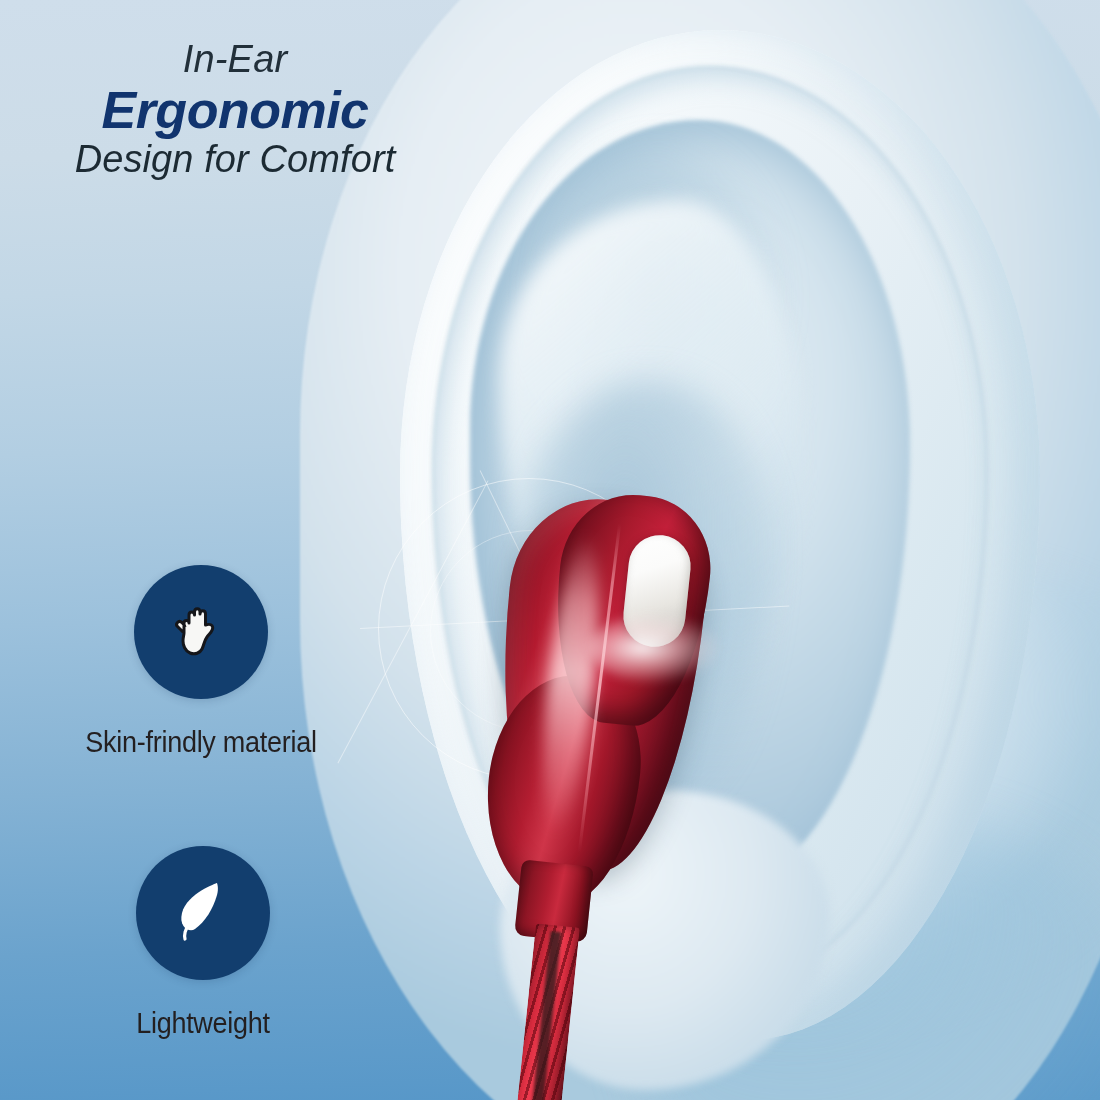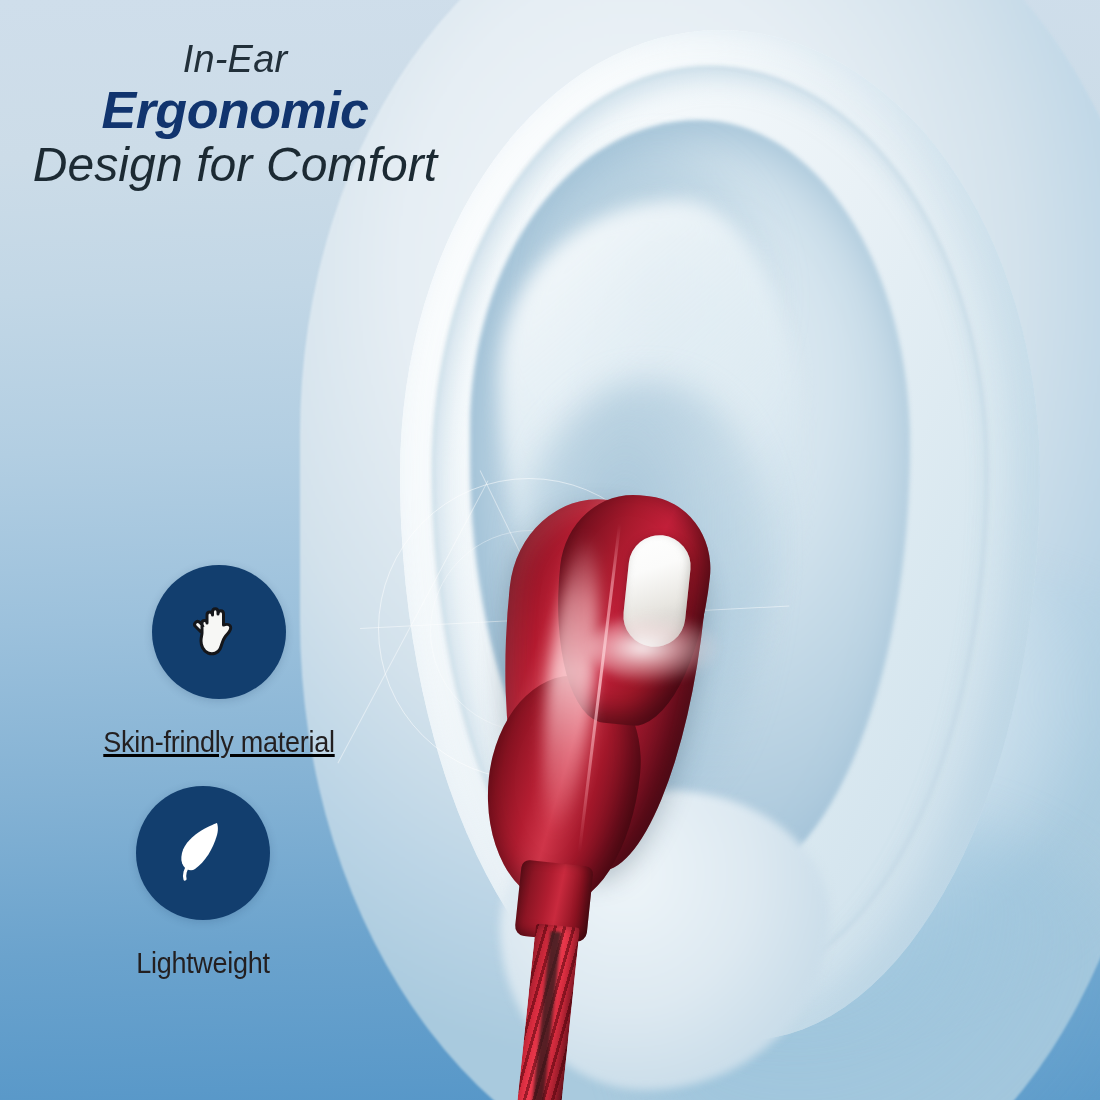--- a/index.html
+++ b/index.html
@@ -307,32 +307,32 @@
   }
   .hl-big {
     font-size: 52px;
     font-weight: bold;
     line-height: 1.08;
     color: #11346e;
     letter-spacing: -0.5px;
     margin-top: 4px;
   }
   .hl-sub {
-    font-size: 48px;
+    font-size: 38px;
     line-height: 1.05;
     color: #1c2a33;
     margin-top: 2px;
     letter-spacing: 0.1px;
   }
 
   
   .feature { position: absolute; width: 330px; text-align: center; }
   .f1 { left: 38px; top: 300px; }
-  .f2 { left: 54px; top: 565px; text-decoration: underline; }
-  .f3 { left: 38px; top: 786px; }
+  .f2 { left: 36px; top: 565px; }
+  .f3 { left: 38px; top: 846px; }
   .f-badge {
     width: 134px; height: 134px;
     border-radius: 50%;
     background: #123e6e;
     margin: 0 auto;
     display: flex;
     align-items: center;
     justify-content: center;
     box-shadow: 0 2px 8px rgba(20,50,90,0.18);
   }

